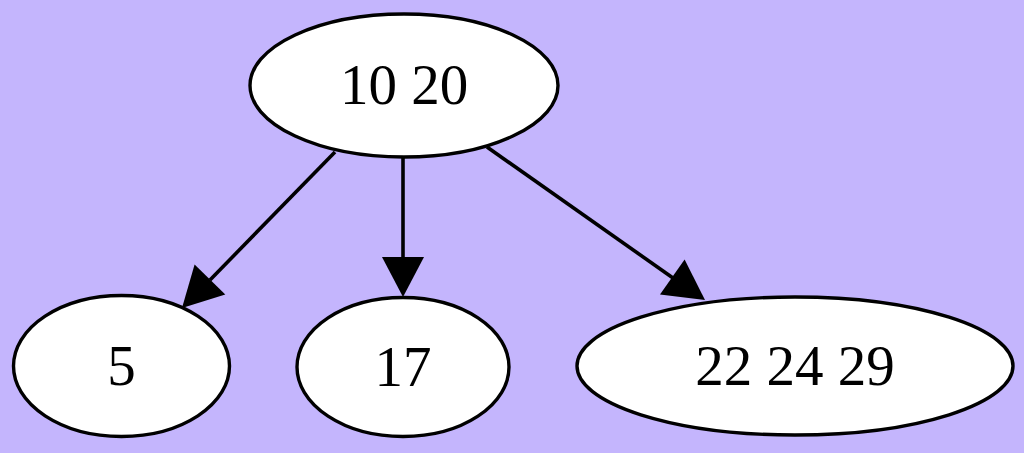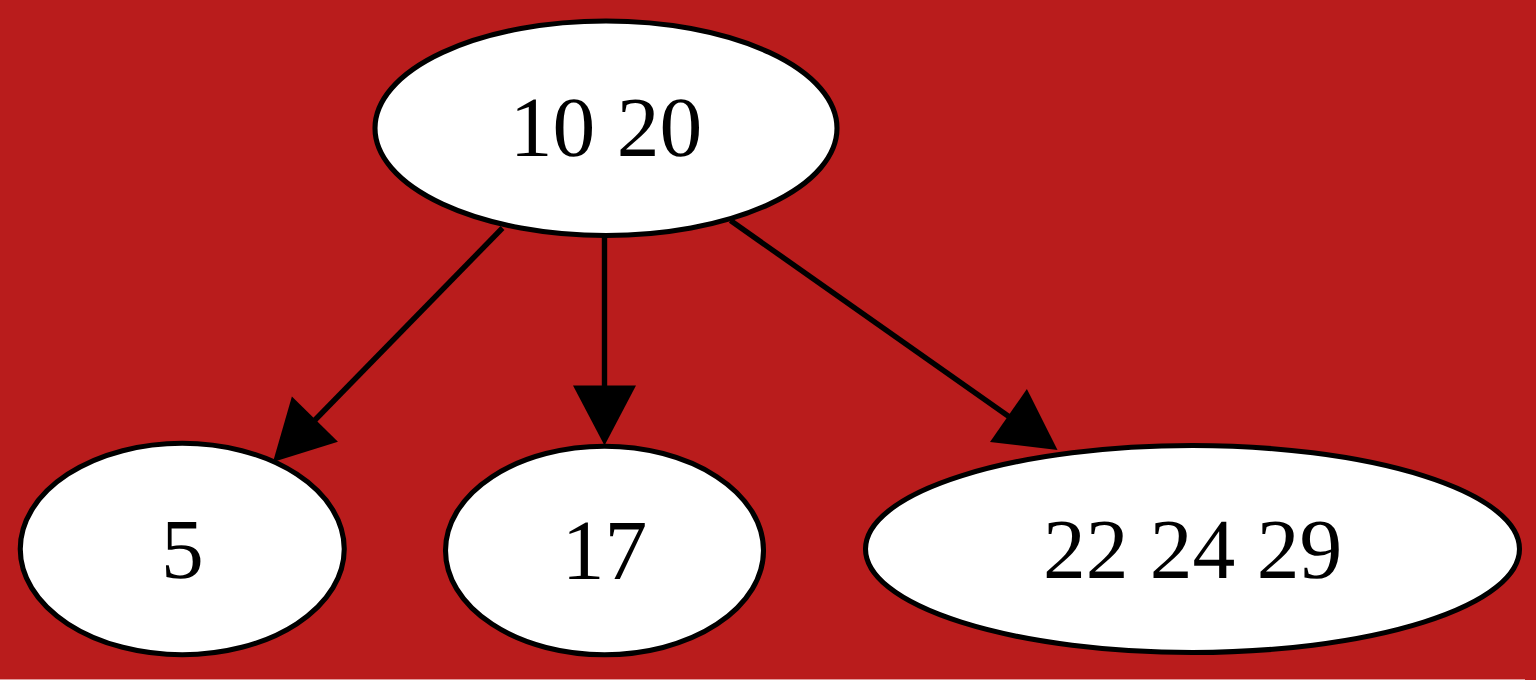--- a/index.html
+++ b/index.html
@@ -4,21 +4,21 @@
 <style>
   html, body {
     margin: 0;
     padding: 0;
     background: #ffffff;
   }
   .canvas {
     position: relative;
     width: 1024px;
     height: 453px;
-    background: #b91c1c;
+    background: #c4b5fd;
     overflow: hidden;
   }
   svg {
     display: block;
   }
   .node-shape {
     fill: #ffffff;
     stroke: #000000;
     stroke-width: 3.4;
   }

